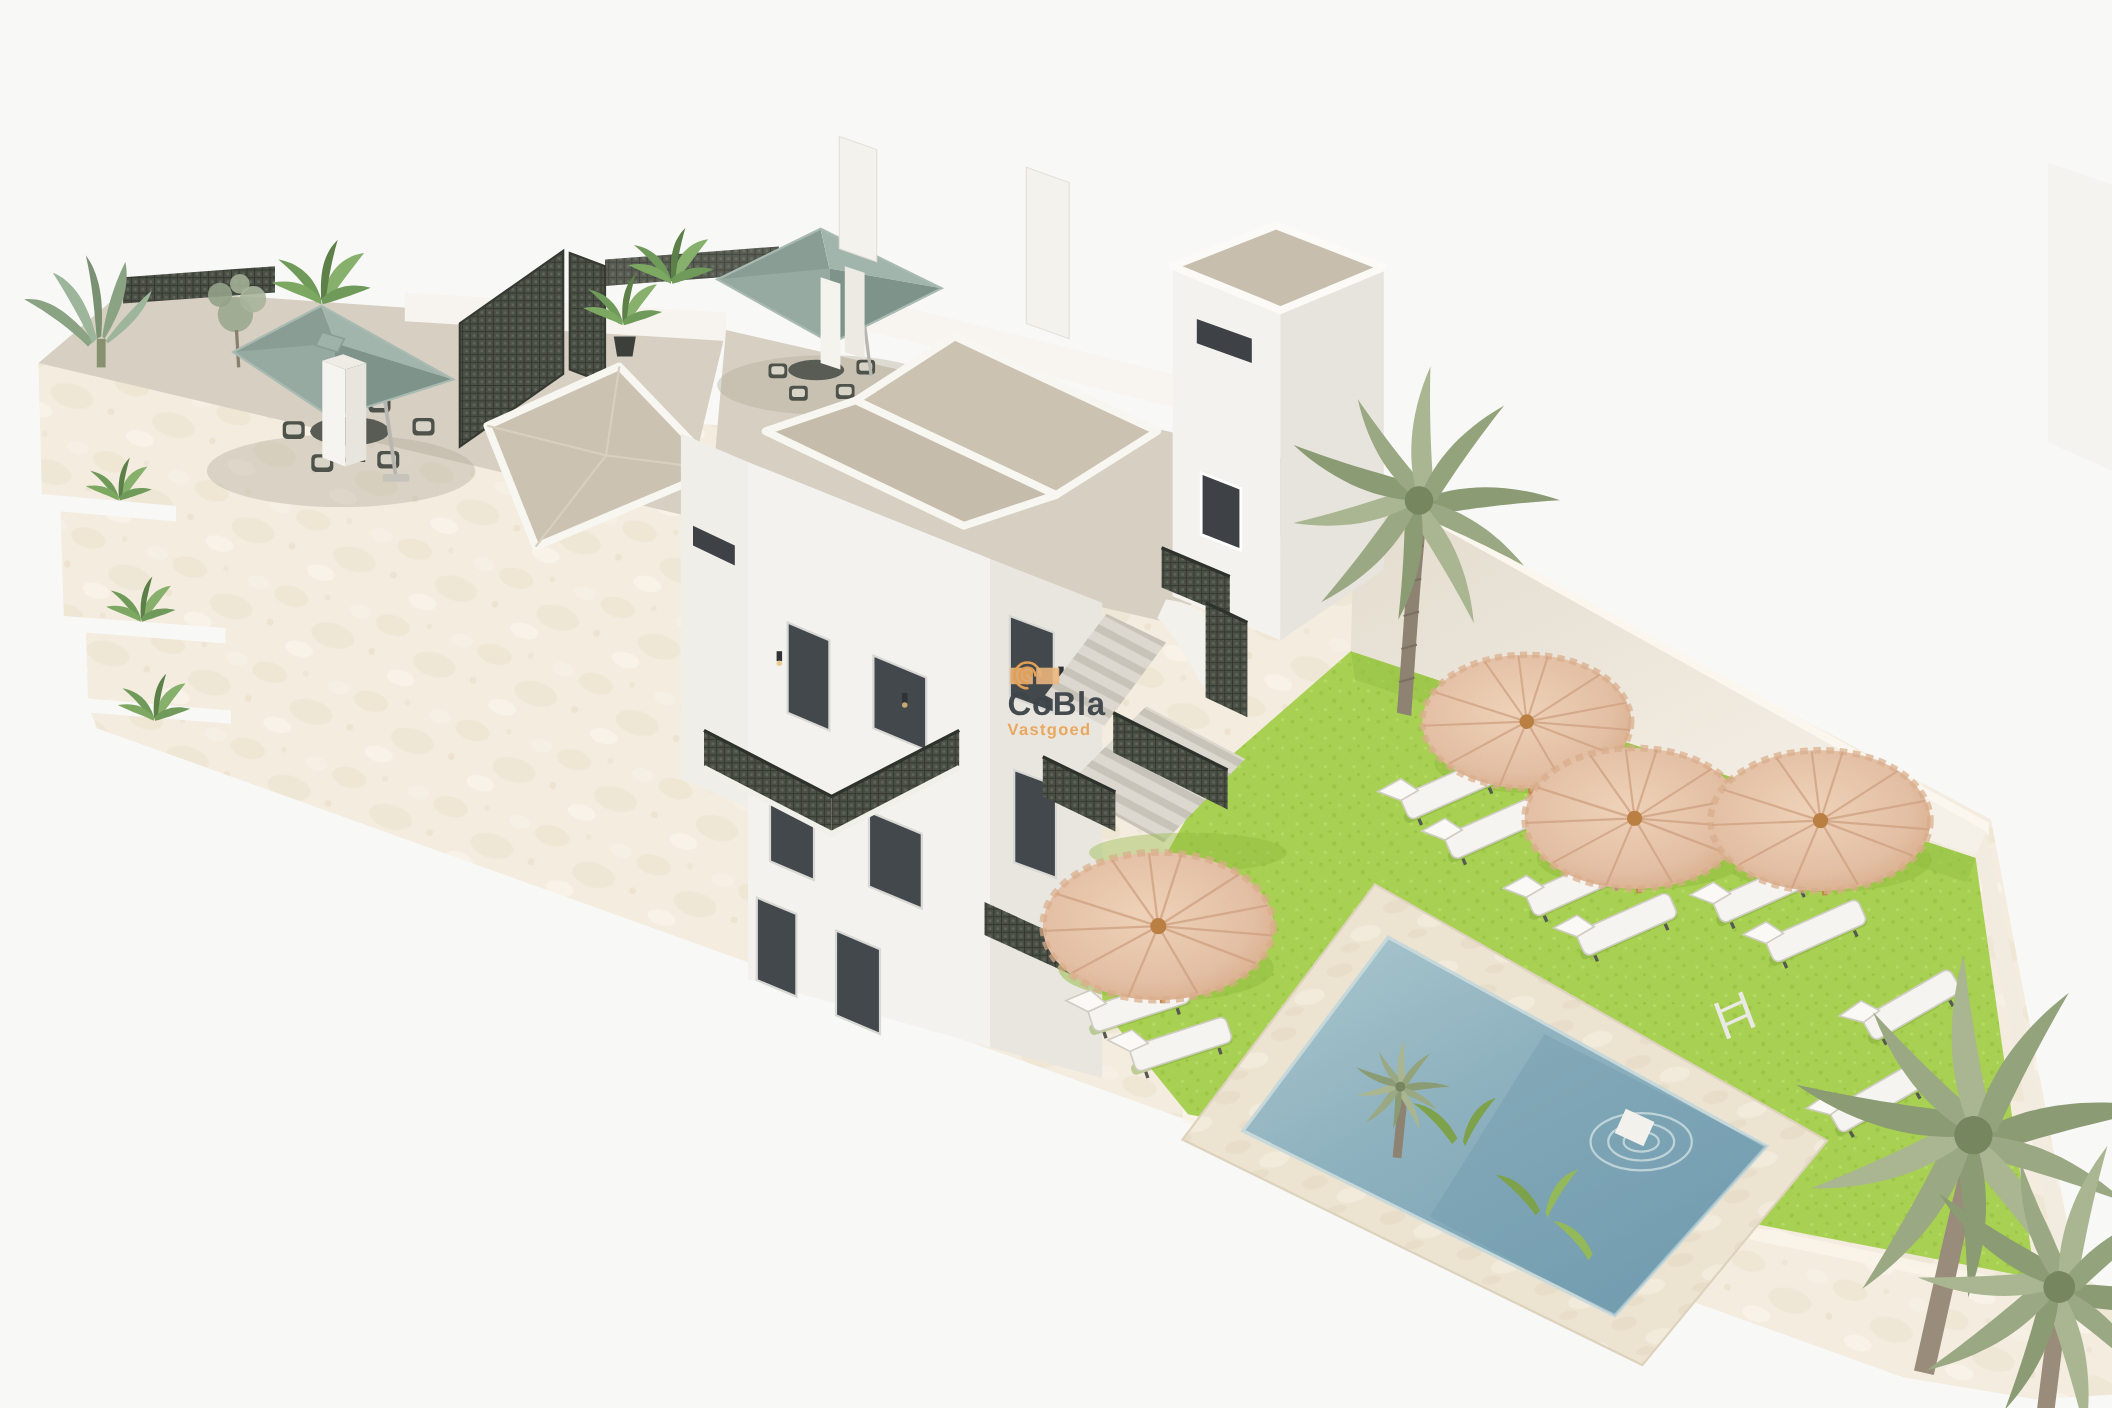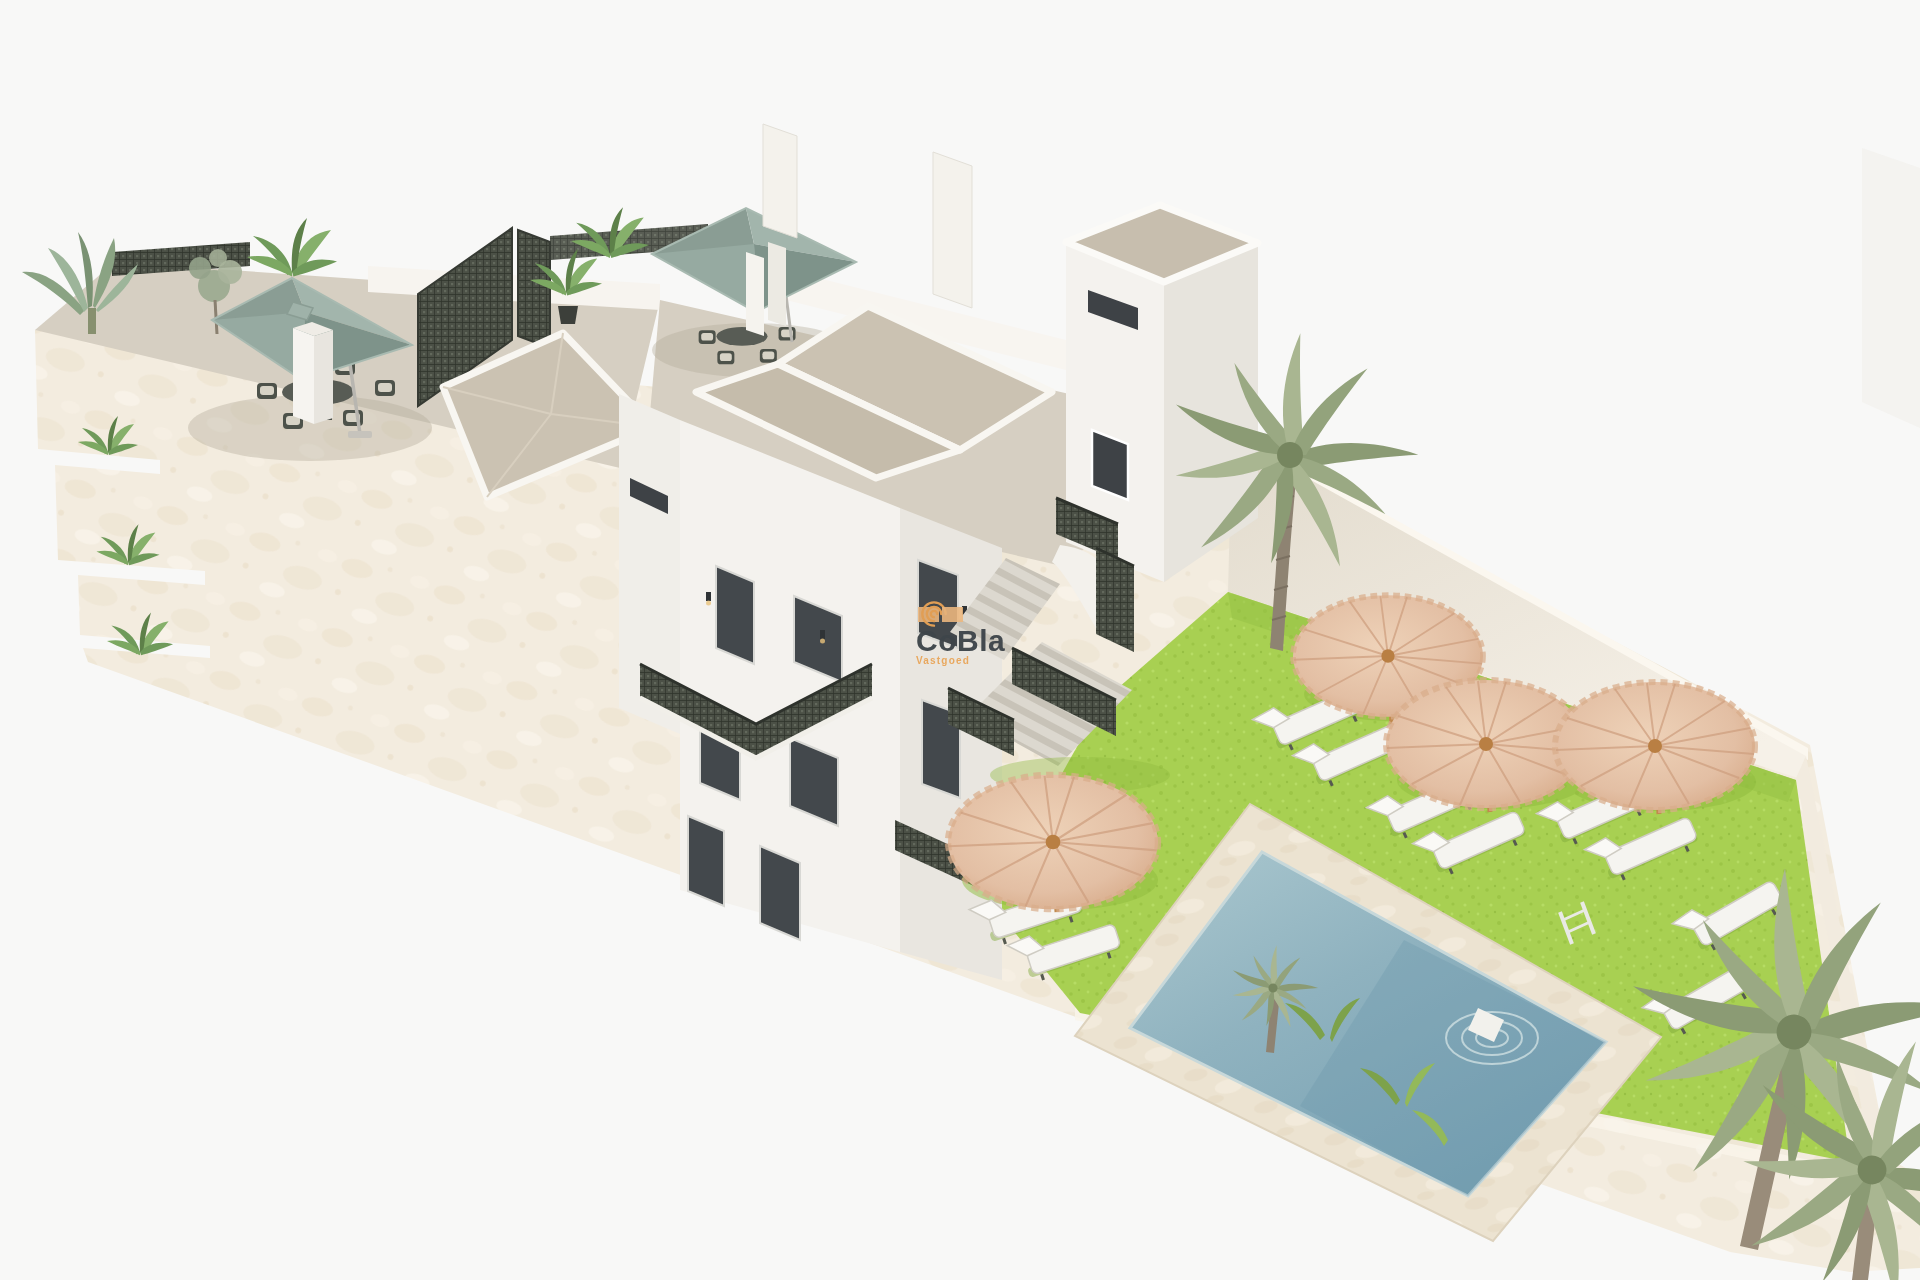--- a/index.html
+++ b/index.html
@@ -5,21 +5,21 @@
   html,body{margin:0;padding:0;background:#ffffff;}
   body{font-family:"Liberation Sans", sans-serif;}
   .stage{position:relative;width:1920px;height:1280px;overflow:hidden;background:#f8f8f7;}
   .stage svg{position:absolute;left:0;top:0;display:block;}
   
   .watermark{position:absolute;left:916px;top:596px;width:110px;opacity:.96;pointer-events:none;}
   .wm-logo{display:flex;align-items:center;gap:3px;height:36px;margin-left:2px;}
   .wm-bar{width:21px;height:15px;background:#edb77e;opacity:.92;}
   .wm-swirl{width:36px;height:36px;flex:0 0 auto;}
   .wm-brand{font-size:30px;font-weight:bold;color:#3e454a;line-height:1.02;margin-top:-6px;letter-spacing:.5px;}
-  .wm-sub{font-size:10px;font-weight:bold;color:#e9a65a;letter-spacing:1.2px;margin-top:-2px;}
+  .wm-sub{font-size:15px;font-weight:bold;color:#e9a65a;letter-spacing:1.2px;margin-top:-2px;}
 </style>
 </head>
 <body>
 
 <div class="stage">
 <svg width="1920" height="1280" viewBox="0 0 1920 1280">
   <defs>
     <pattern id="wallTex" width="96" height="72" patternUnits="userSpaceOnUse" patternTransform="rotate(16)">
       <rect width="96" height="72" fill="#f3ecdf"></rect>
       <ellipse cx="20" cy="16" rx="16" ry="9" fill="#ebdfca" opacity=".5"></ellipse>

